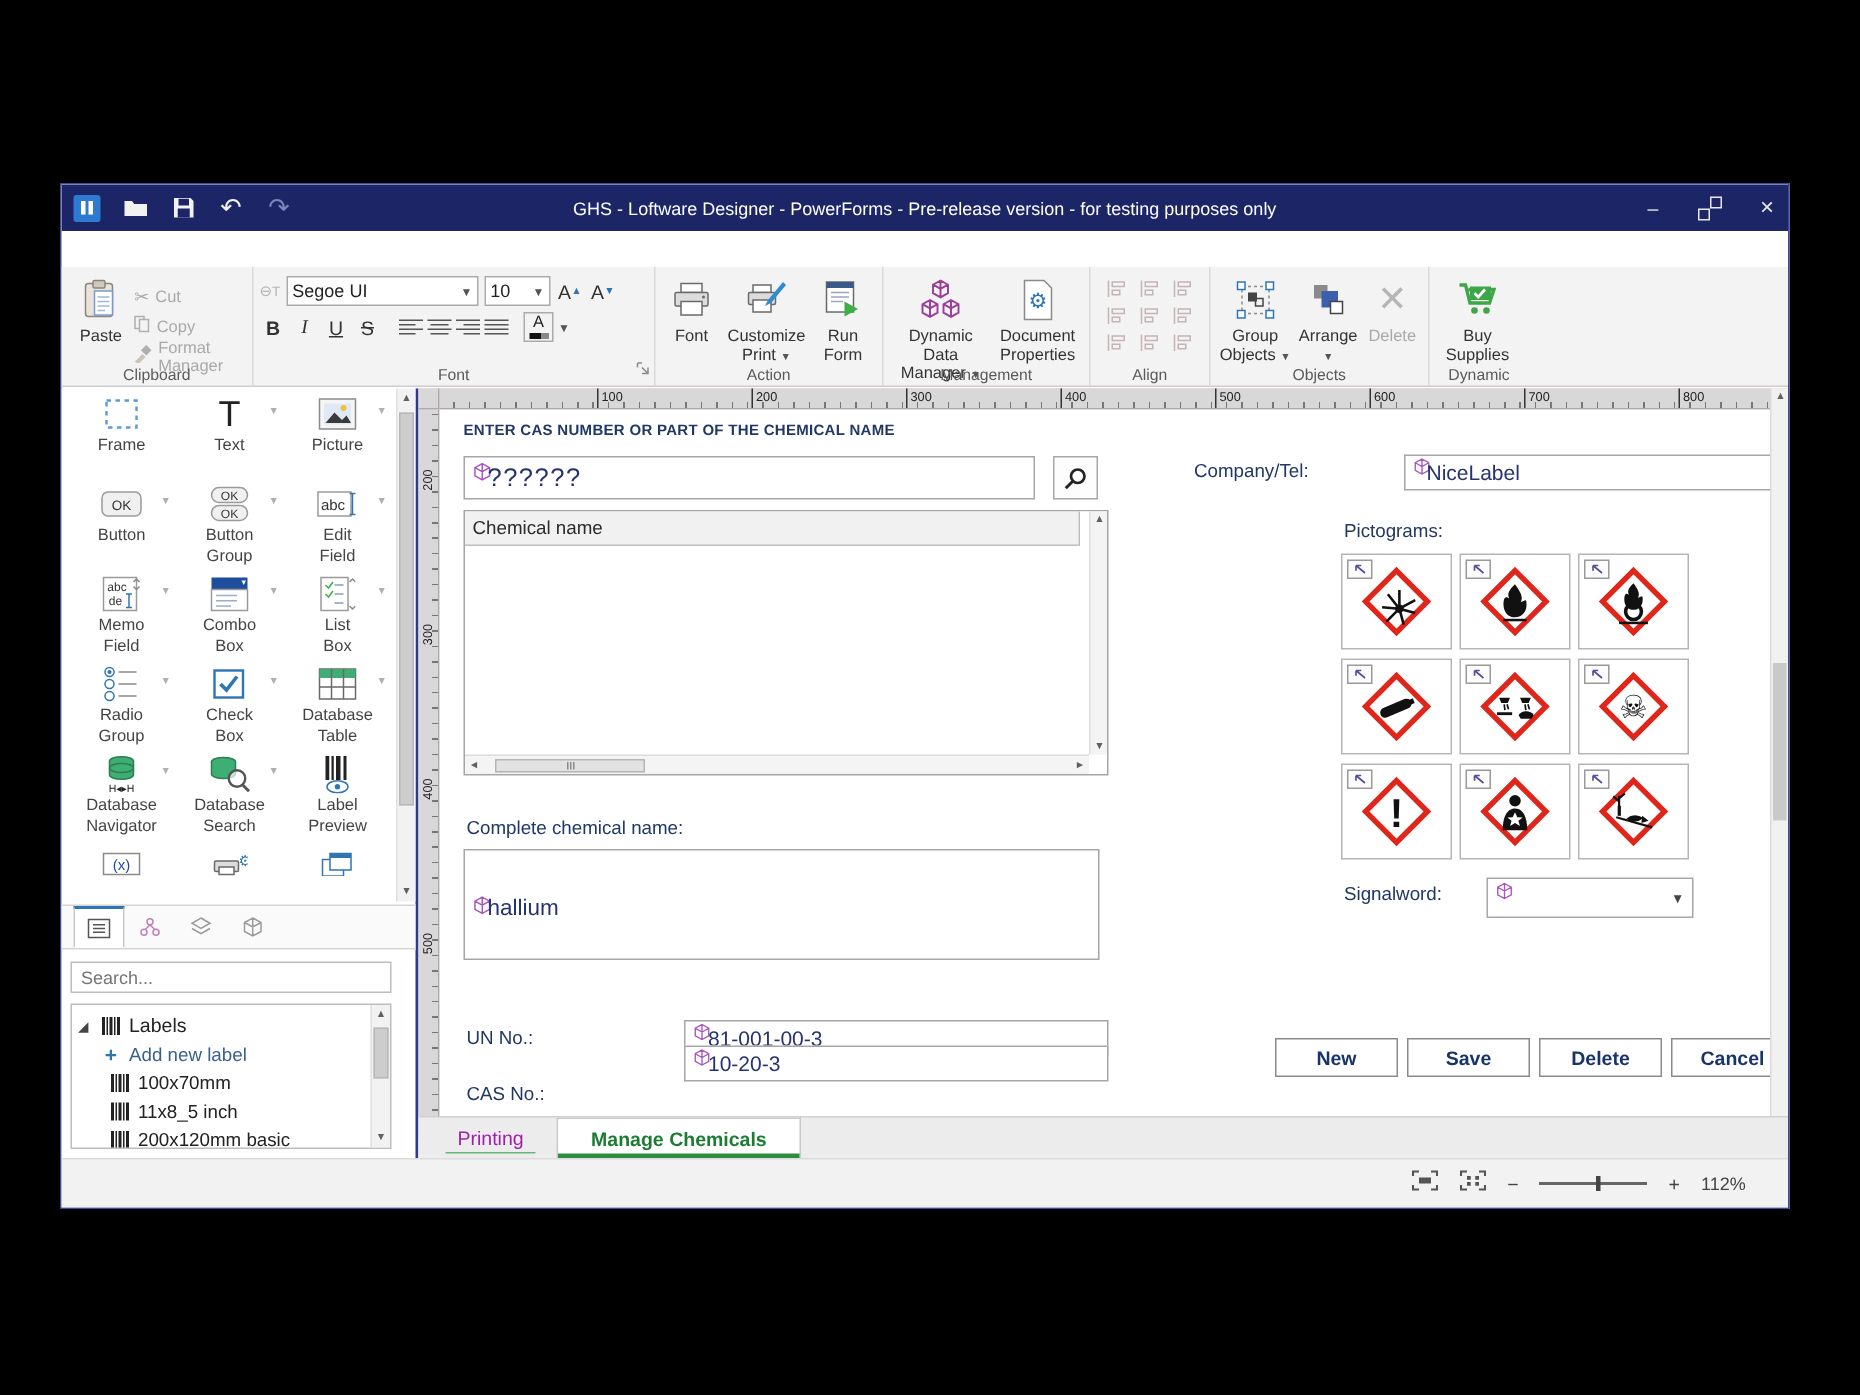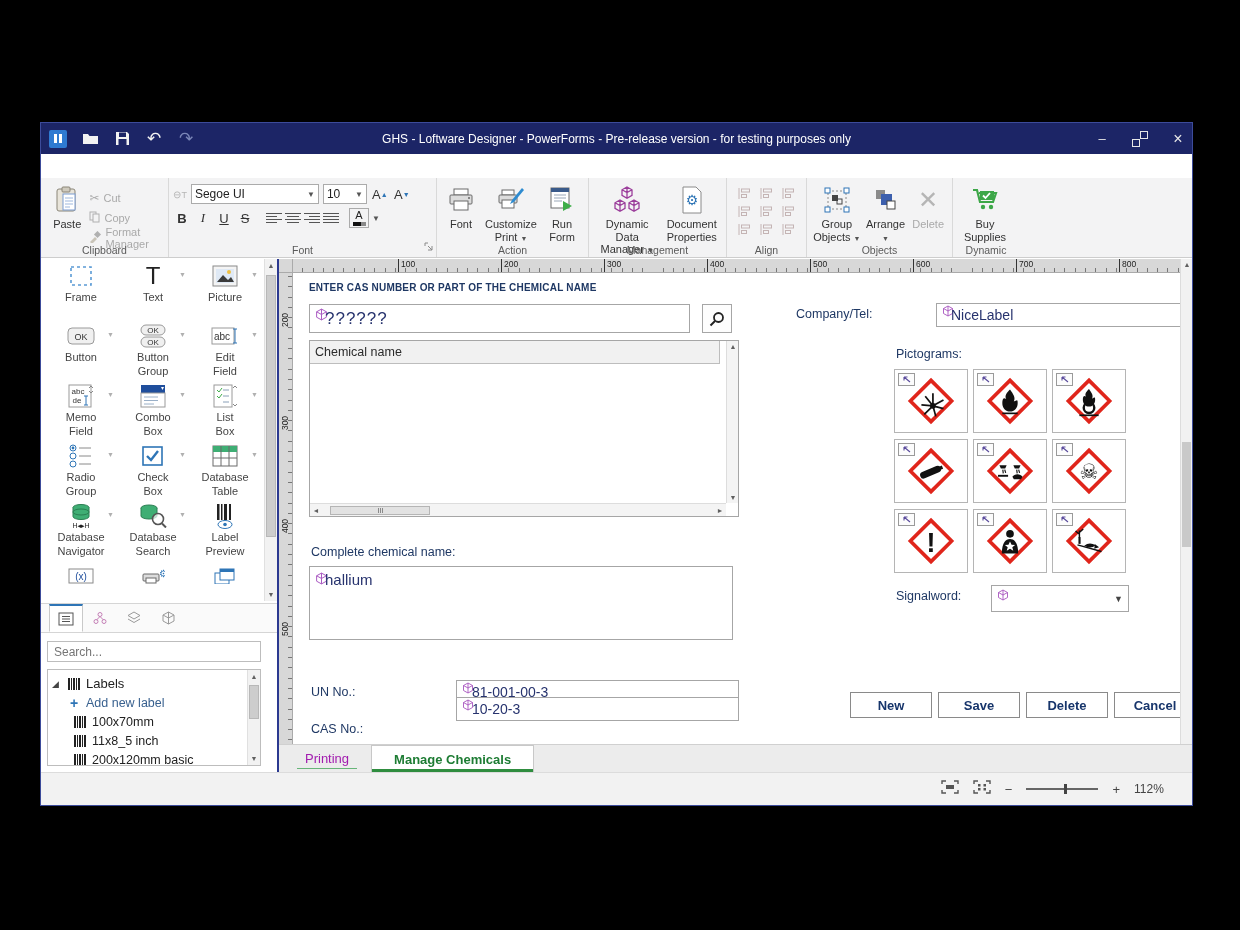--- a/index.html
+++ b/index.html
@@ -767,21 +767,21 @@
             <div class="dbt-thumb">
                 <i></i>
                 <i></i>
                 <i></i>
               </div>
             <span class="mini-arrow" style="margin-left:auto;">►</span>
           </div>
         </div>
 
         <div class="flabel" style="left:18px;top:272px;">Complete chemical name:</div>
-        <div class="edit" style="left:16px;top:293px;width:424px;height:74px;align-items:flex-start;padding-top:4px;font-size:15px;">
+        <div class="edit" style="left:16px;top:293px;width:424px;height:74px;align-items:center;padding-top:4px;font-size:15px;">
           <span class="cube" style="margin-top:0;">
             <svg width="13" height="13" viewBox="0 0 12 12">
                 <path d="M6 1 L10.5 3.5 V8.5 L6 11 L1.5 8.5 V3.5 Z M6 1 V6 M1.5 3.5 L6 6 L10.5 3.5 M6 6 V11" fill="none" stroke="#a855c0" stroke-width="0.9"></path>
               </svg>
           </span>
           <span style="margin-left:-4px;">hallium</span>
         </div>
 
         <div class="flabel" style="left:18px;top:412px;">UN No.:</div>
         <div class="edit" style="left:163px;top:407px;width:283px;height:24px;font-size:14px;">

